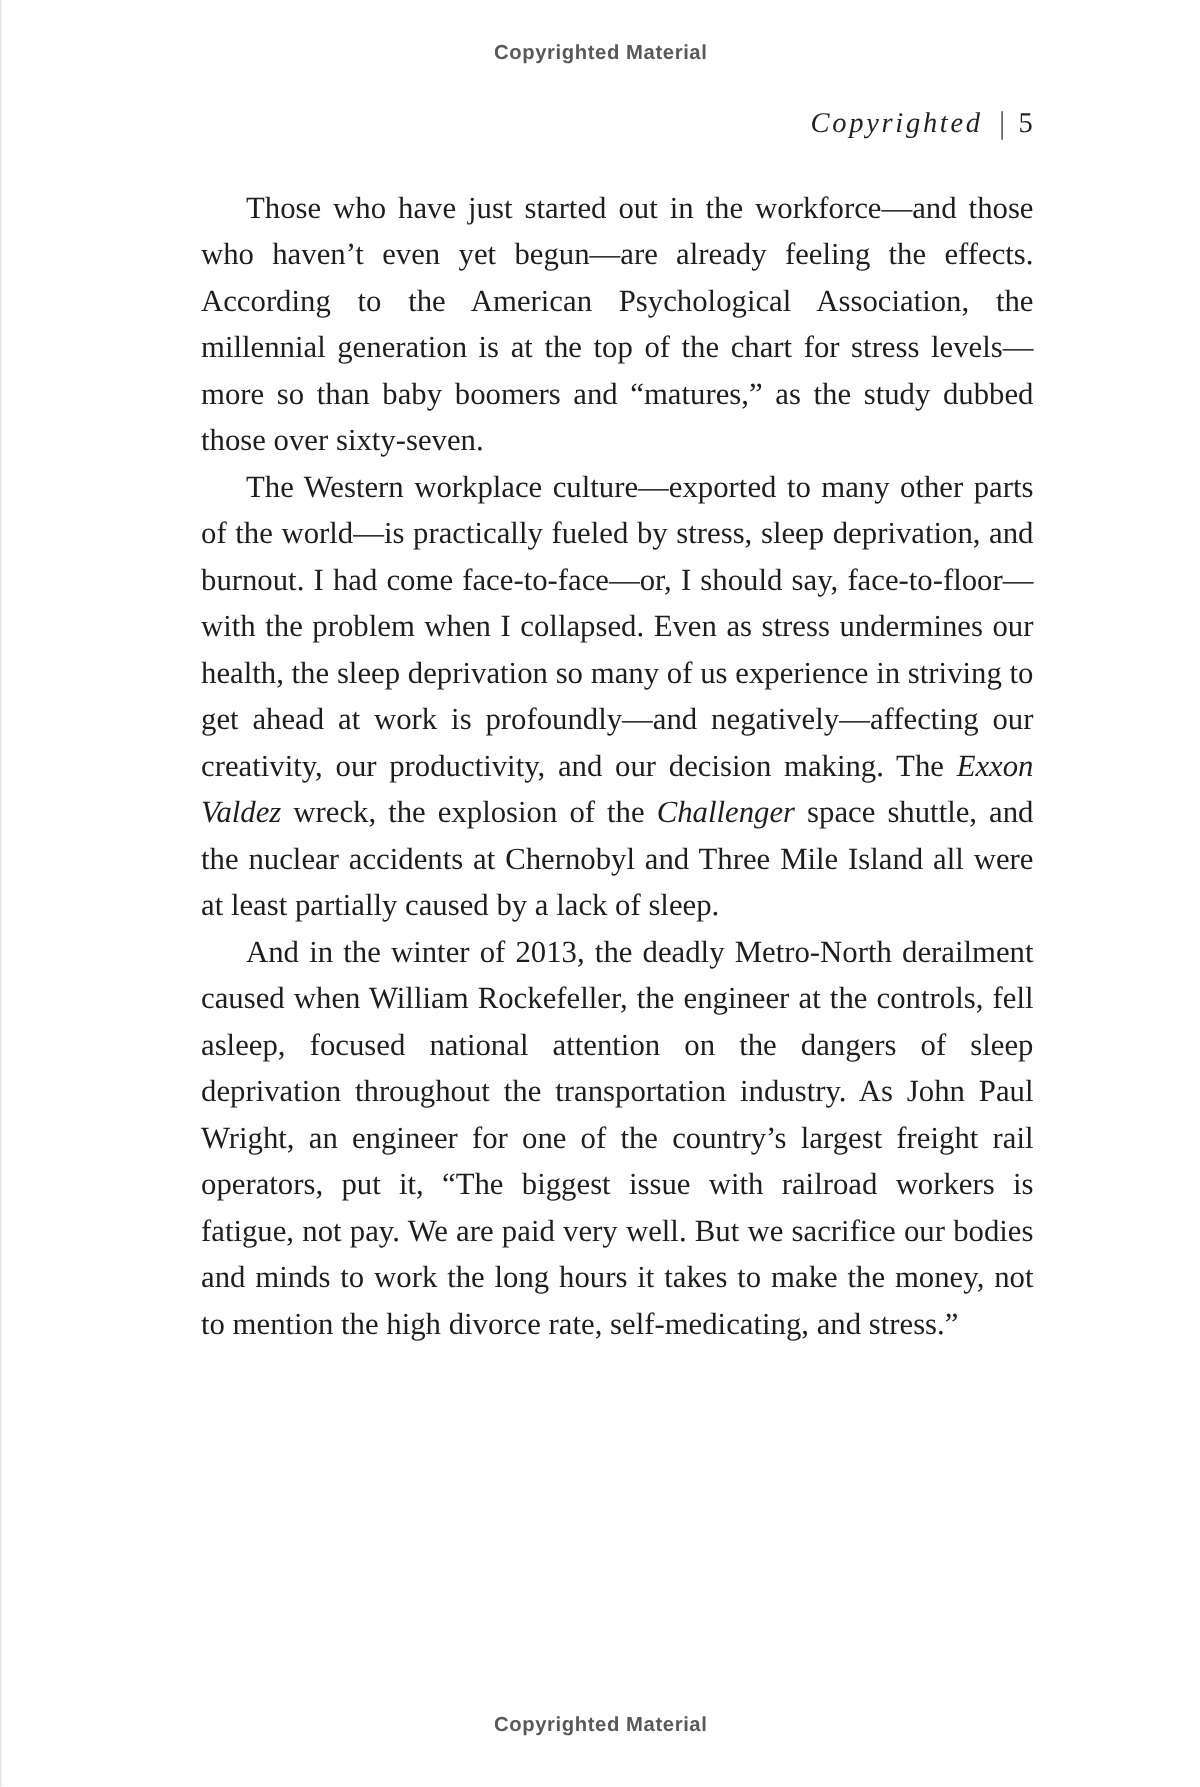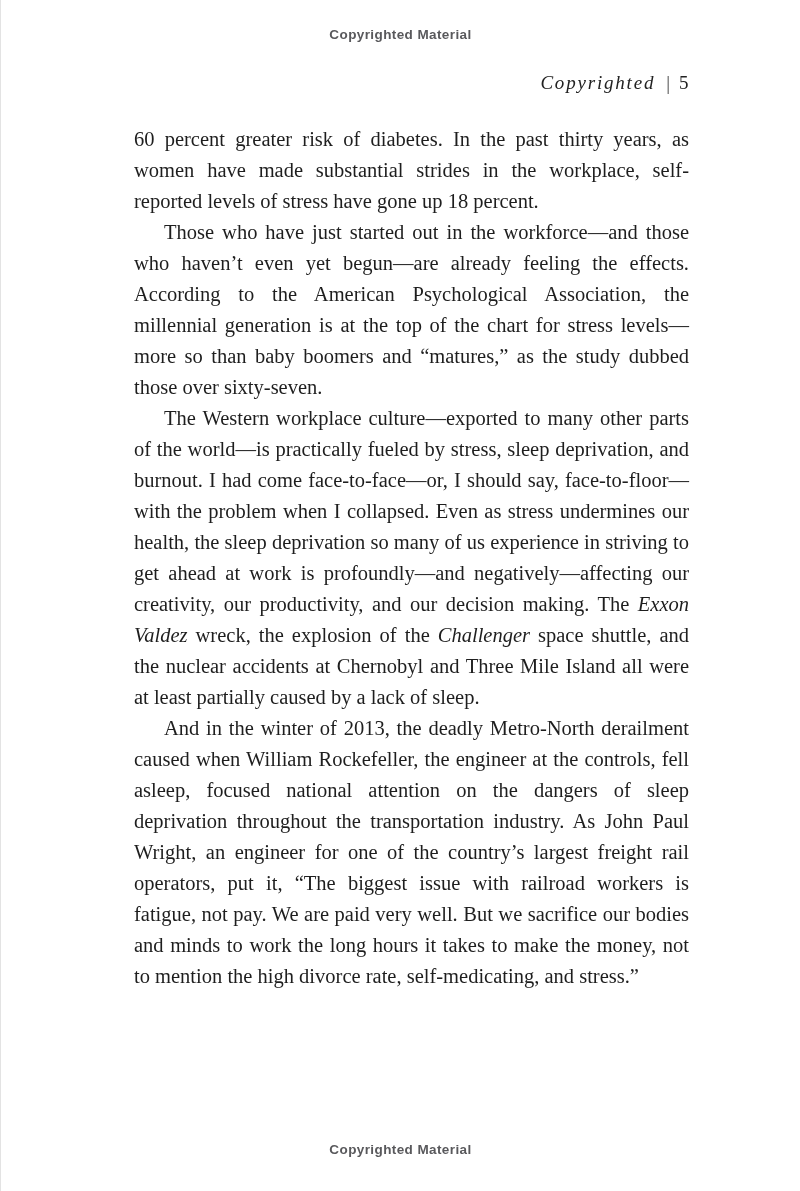--- a/index.html
+++ b/index.html
@@ -83,21 +83,20 @@
   <div class="copyright top">Copyrighted Material</div>
 
   <div class="content">
 
     <div class="running-header">
       <span class="chapter">Copyrighted</span><span class="sep">|</span><span class="pagenum">5</span>
     </div>
 
     <div class="body-text">
 
-      <p class="no-indent"><span>60 percent greater risk of diabetes. In the past thirty years, as women have made substantial strides in the workplace, self-reported levels of stress have gone up 18 percent.</span></p>
 
       <p><span>Those who have just started out in the workforce—and those who haven’t even yet begun—are already feeling the effects. According to the American Psychological Association, the millennial generation is at the top of the chart for stress levels—more so than baby boomers and “matures,” as the study dubbed those over sixty-seven.</span></p>
 
       <p><span>The Western workplace culture—exported to many other parts of the world—is practically fueled by stress, sleep deprivation, and burnout. I had come face-to-face—or, I should say, face-to-floor—with the problem when I collapsed. Even as stress undermines our health, the sleep deprivation so many of us experience in striving to get ahead at work is profoundly—and negatively—affecting our creativity, our productivity, and our decision making. The </span><span class="italic">Exxon Valdez</span><span> wreck, the explosion of the </span><span class="italic">Challenger</span><span> space shuttle, and the nuclear accidents at Chernobyl and Three Mile Island all were at least partially caused by a lack of sleep.</span></p>
 
       <p><span>And in the winter of 2013, the deadly Metro-North derailment caused when William Rockefeller, the engineer at the controls, fell asleep, focused national attention on the dangers of sleep deprivation throughout the transportation industry. As John Paul Wright, an engineer for one of the country’s largest freight rail operators, put it, “The biggest issue with railroad workers is fatigue, not pay. We are paid very well. But we sacrifice our bodies and minds to work the long hours it takes to make the money, not to mention the high divorce rate, self-medicating, and stress.”</span></p>
 
     </div>
   </div>
 

